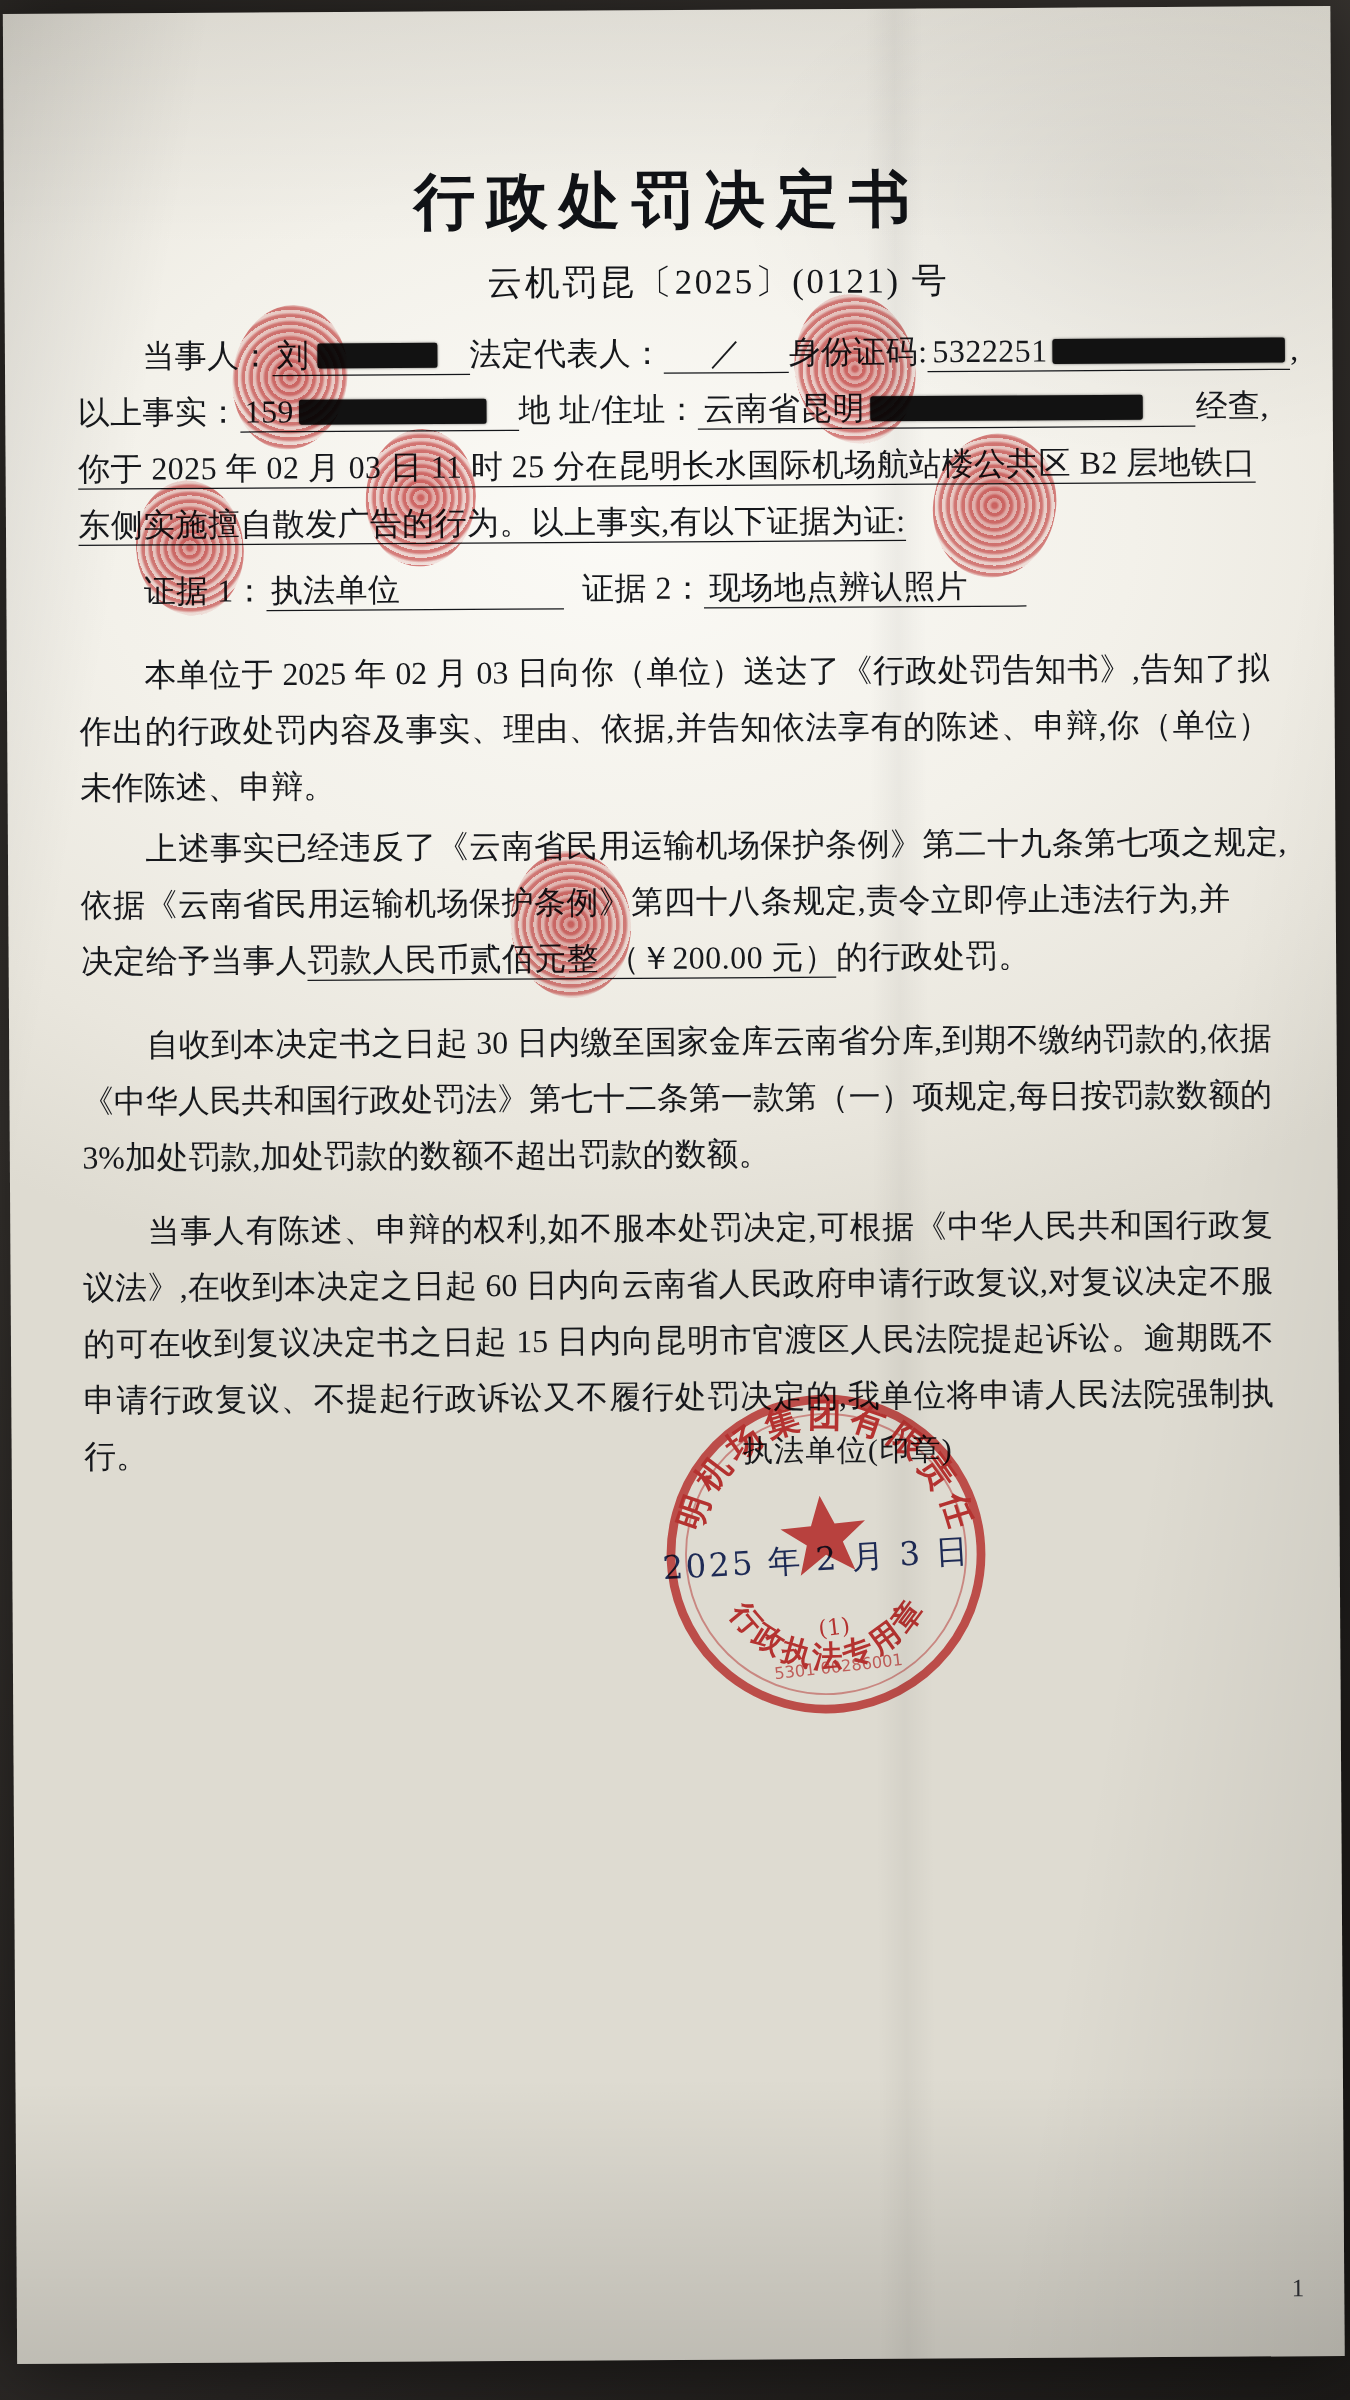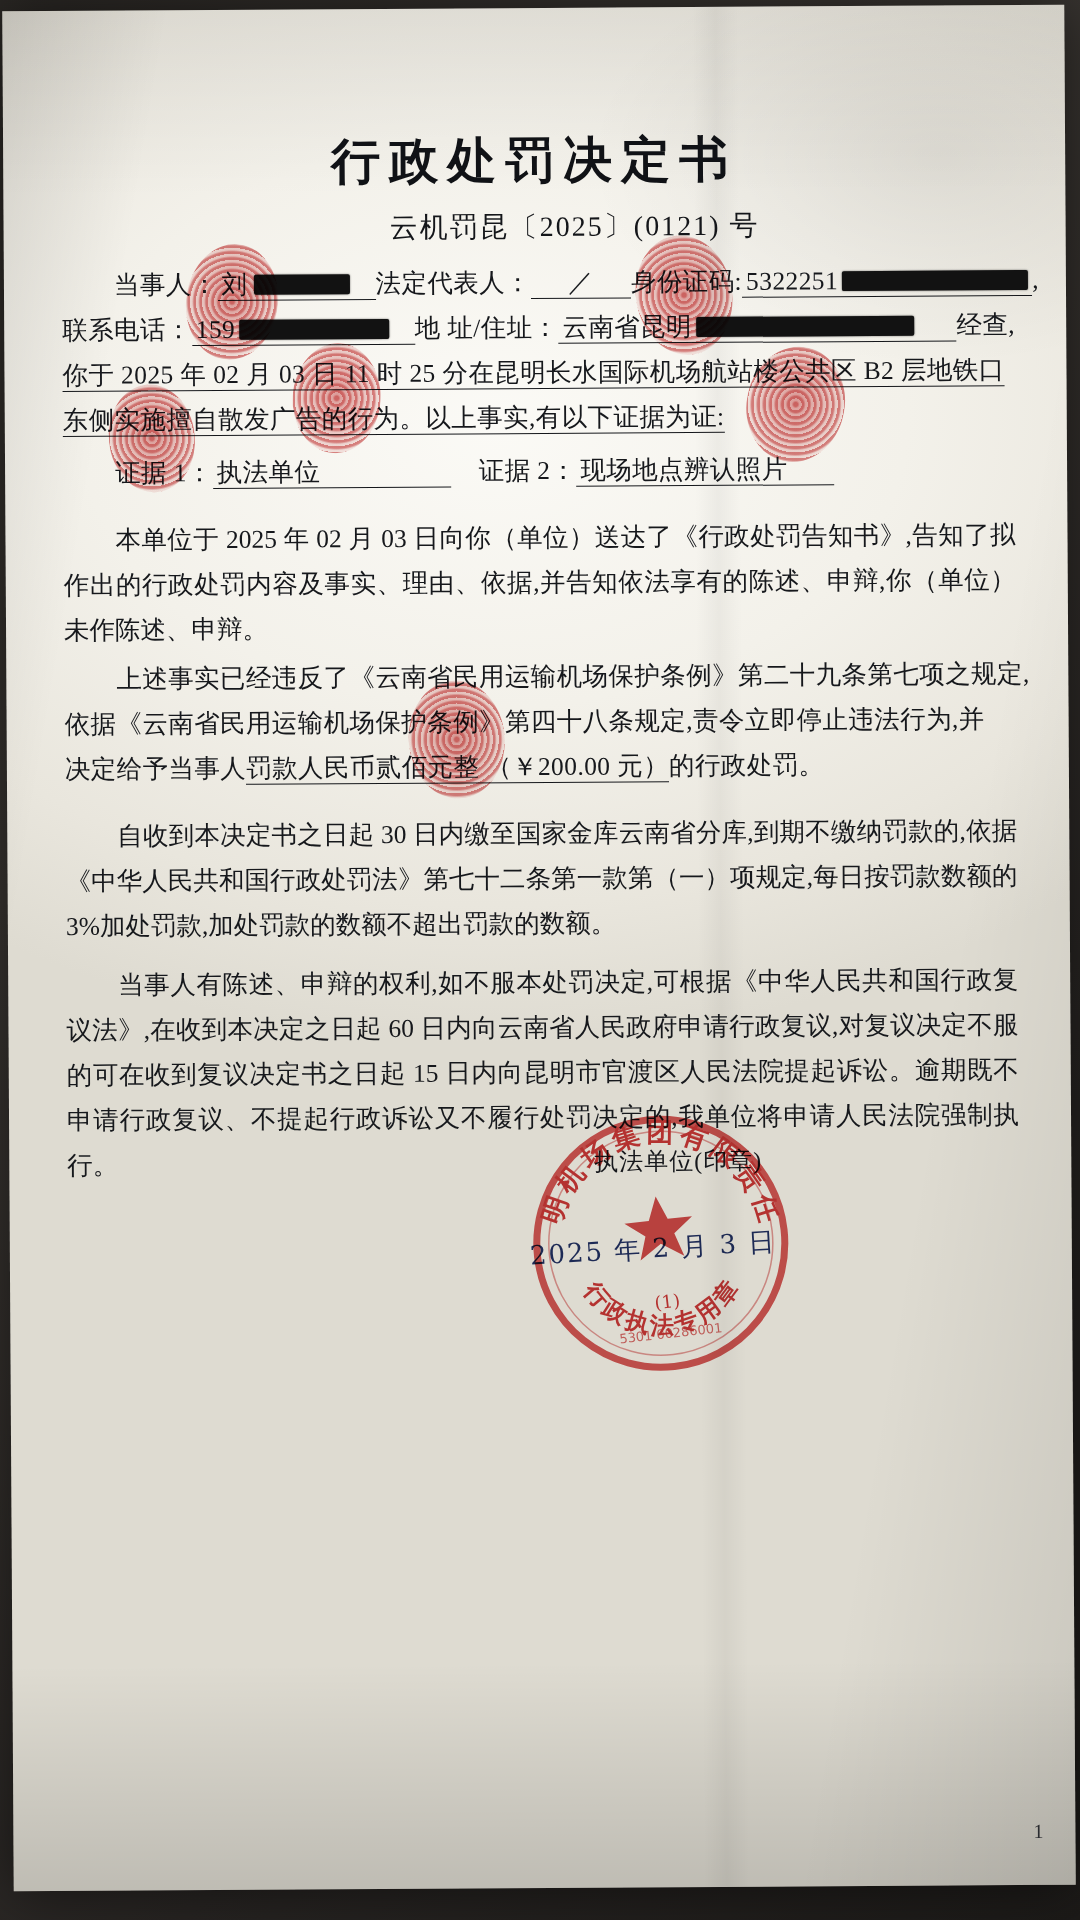--- a/index.html
+++ b/index.html
@@ -200,32 +200,32 @@
       <div class="title">行政处罚决定书</div>
       <div class="docnum">云机罚昆〔2025〕(0121) 号</div>
 
       <div class="body">
 
         <div class="line">
           <span style="margin-left:52px">当事人：</span><span class="ul" style="min-width:150px"><span>刘</span><span class="redact" style="width:96px;margin-left:6px"></span></span><span>法定代表人：</span><span class="ul" style="min-width:92px;text-align:center"><span>／</span></span><span>身份证码:</span><span class="ul" style="min-width:280px"><span>5322251</span><span class="redact" style="width:186px;margin-left:4px"></span></span><span>,</span>
         </div>
 
         <div class="line">
-          <span>联系电话：</span><span class="ul" style="min-width:215px"><span>159</span><span class="redact" style="width:150px;margin-left:4px"></span></span><span>地  址/住址：</span><span class="ul" style="min-width:390px"><span>云南省昆明</span><span class="redact" style="width:218px;margin-left:4px"></span></span><span>经查,</span>
+          <span>以上事实：</span><span class="ul" style="min-width:215px"><span>159</span><span class="redact" style="width:150px;margin-left:4px"></span></span><span>地  址/住址：</span><span class="ul" style="min-width:390px"><span>云南省昆明</span><span class="redact" style="width:218px;margin-left:4px"></span></span><span>经查,</span>
         </div>
 
         <div class="line">
           <span class="hand-ul">你于 2025 年 02 月 03 日 11 时 25 分在昆明长水国际机场航站楼公共区 B2 层地铁口</span>
         </div>
         <div class="line">
           <span class="hand-ul">东侧实施擅自散发广告的行为。以上事实,有以下证据为证:</span>
         </div>
 
         <div class="line" style="margin-top:8px">
-          <span style="margin-left:52px">证据 1：</span><span class="ul" style="min-width:230px"><span>执法单位</span></span><span style="margin-left:28px">证据 2：</span><span class="ul" style="min-width:250px"><span>现场地点辨认照片</span></span>
+          <span style="margin-left:52px">证据 1：</span><span class="ul" style="min-width:230px"><span>执法单位</span></span><span style="margin-left:15px">证据 2：</span><span class="ul" style="min-width:250px"><span>现场地点辨认照片</span></span>
         </div>
 
         <div class="para indent">本单位于 2025  年 02 月 03 日向你（单位）送达了《行政处罚告知书》,告知了拟作出的行政处罚内容及事实、理由、依据,并告知依法享有的陈述、申辩,你（单位）未作陈述、申辩。</div>
 
         <div style="margin-top:14px">
           <div class="line">
             <span style="margin-left:52px">上述事实已经违反了《云南省民用运输机场保护条例》第二十九条第七项之规定,</span>
           </div>
           <div class="line">
             <span>依据《云南省民用运输机场保护条例》第四十八条规定,责令立即停止违法行为,并</span>

